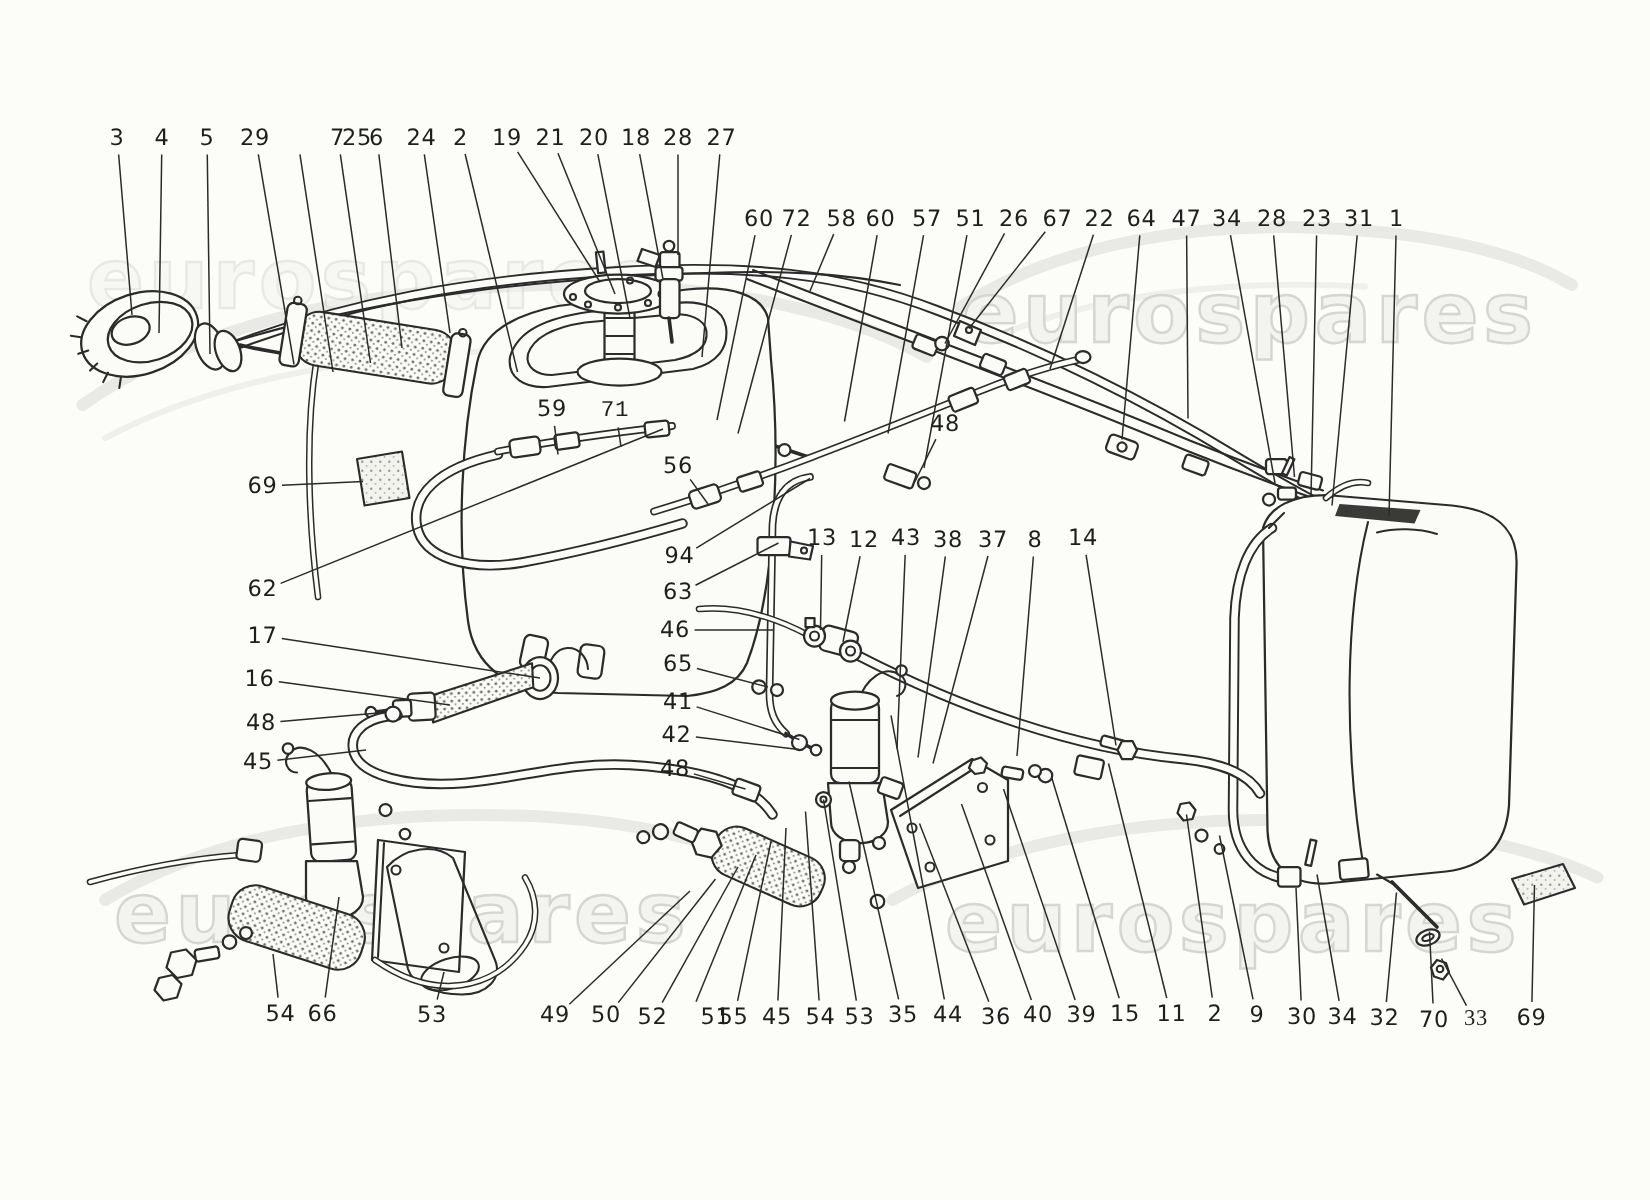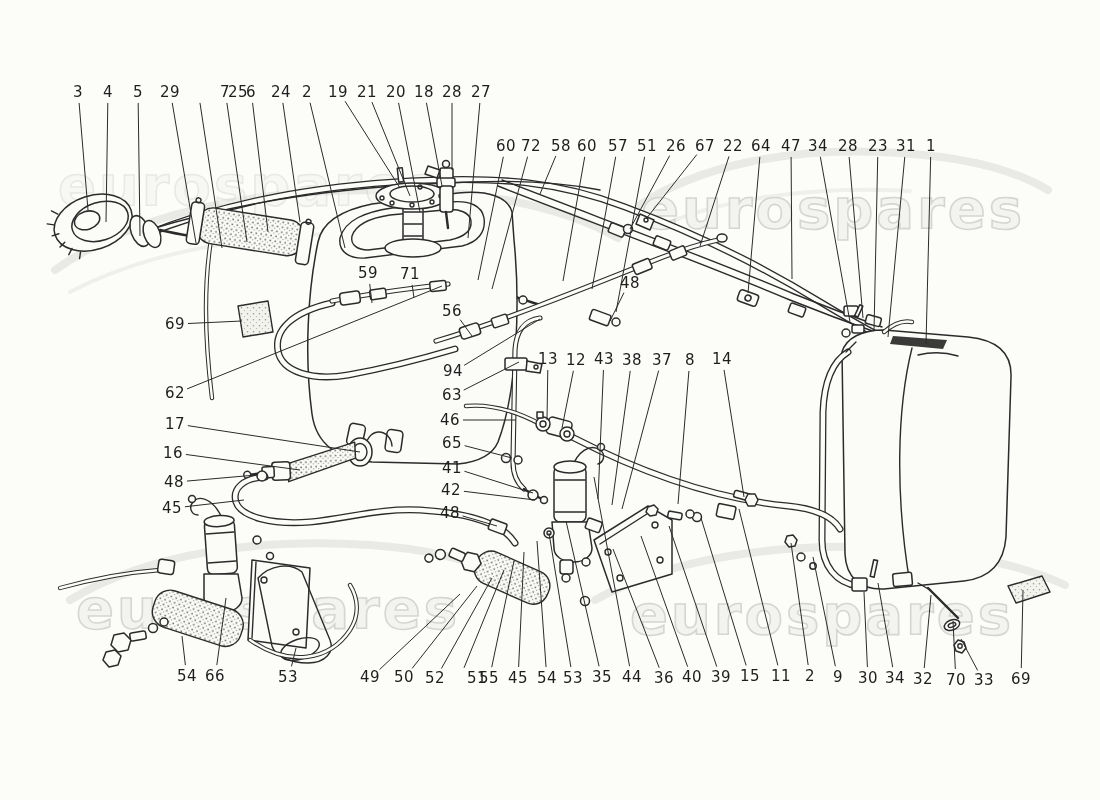--- a/index.html
+++ b/index.html
@@ -481,21 +481,21 @@
       <div class="callout" style="left: 878px; top: 146px;">23</div>
       <div class="callout" style="left: 906px; top: 146px;">31</div>
       <div class="callout" style="left: 931px; top: 146px;">1</div>
       <div class="callout" style="left: 175px; top: 324px;">69</div>
       <div class="callout" style="left: 175px; top: 393px;">62</div>
       <div class="callout" style="left: 175px; top: 424px;">17</div>
       <div class="callout" style="left: 173px; top: 453px;">16</div>
       <div class="callout" style="left: 174px; top: 482px;">48</div>
       <div class="callout" style="left: 172px; top: 508px;">45</div>
       <div class="callout" style="left: 368px; top: 273px;">59</div>
-      <div class="callout" style="left: 410px; top: 274px;">71</div>
+      <div class="callout" style="left: 410px; top: 274px; font-family: Liberation Mono, monospace;">71</div>
       <div class="callout" style="left: 452px; top: 311px;">56</div>
       <div class="callout" style="left: 453px; top: 371px;">94</div>
       <div class="callout" style="left: 452px; top: 395px;">63</div>
       <div class="callout" style="left: 450px; top: 420px;">46</div>
       <div class="callout" style="left: 452px; top: 443px;">65</div>
       <div class="callout" style="left: 452px; top: 468px;">41</div>
       <div class="callout" style="left: 451px; top: 490px;">42</div>
       <div class="callout" style="left: 450px; top: 513px;">48</div>
       <div class="callout" style="left: 630px; top: 283px;">48</div>
       <div class="callout" style="left: 548px; top: 359px;">13</div>
@@ -522,16 +522,16 @@
       <div class="callout" style="left: 692px; top: 677px; text-align: center;">40</div>
       <div class="callout" style="left: 721px; top: 677px;">39</div>
       <div class="callout" style="left: 750px; top: 676px;">15</div>
       <div class="callout" style="left: 781px; top: 676px;">11</div>
       <div class="callout" style="left: 810px; top: 676px;">2</div>
       <div class="callout" style="left: 838px; top: 677px;">9</div>
       <div class="callout" style="left: 868px; top: 678px;">30</div>
       <div class="callout" style="left: 895px; top: 678px;">34</div>
       <div class="callout" style="left: 923px; top: 679px;">32</div>
       <div class="callout" style="left: 956px; top: 680px;">70</div>
-      <div class="callout" style="left: 984px; top: 680px;">33</div>
+      <div class="callout" style="left: 984px; top: 680px; font-family: Liberation Serif, serif;">33</div>
       <div class="callout" style="left: 1021px; top: 679px;">69</div>
     </div>
 </div>
 
 </body></html>

